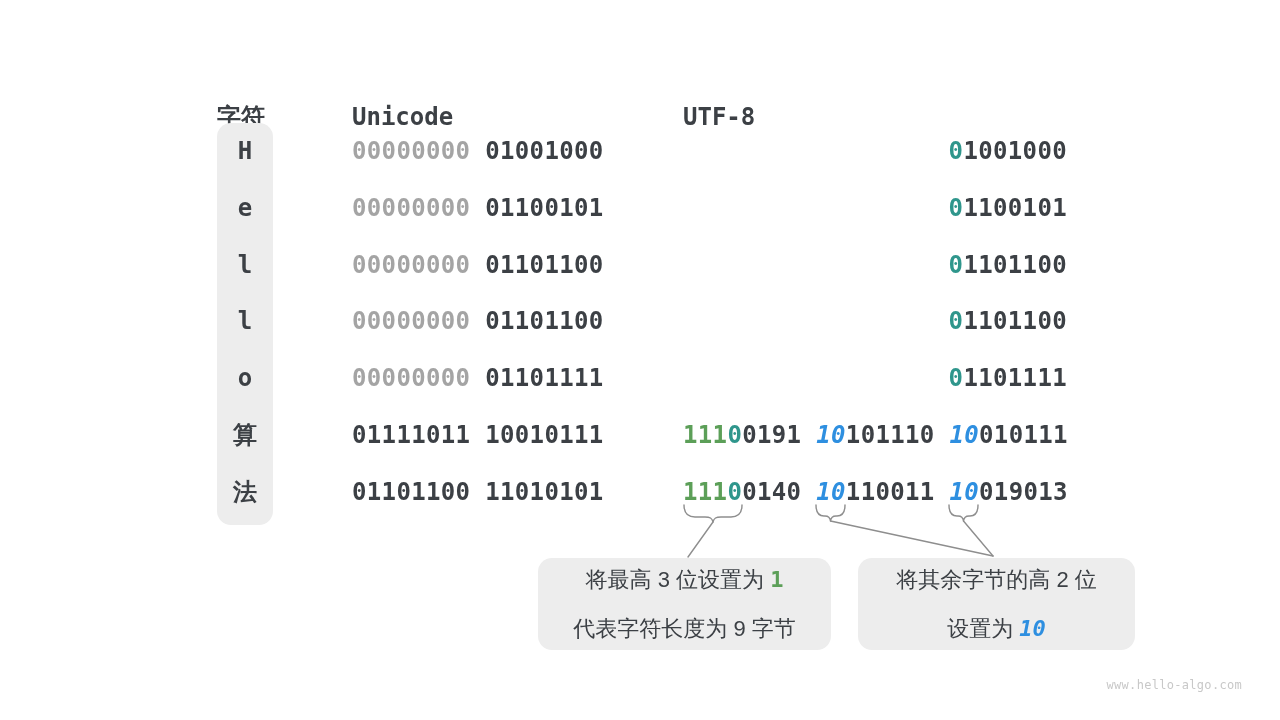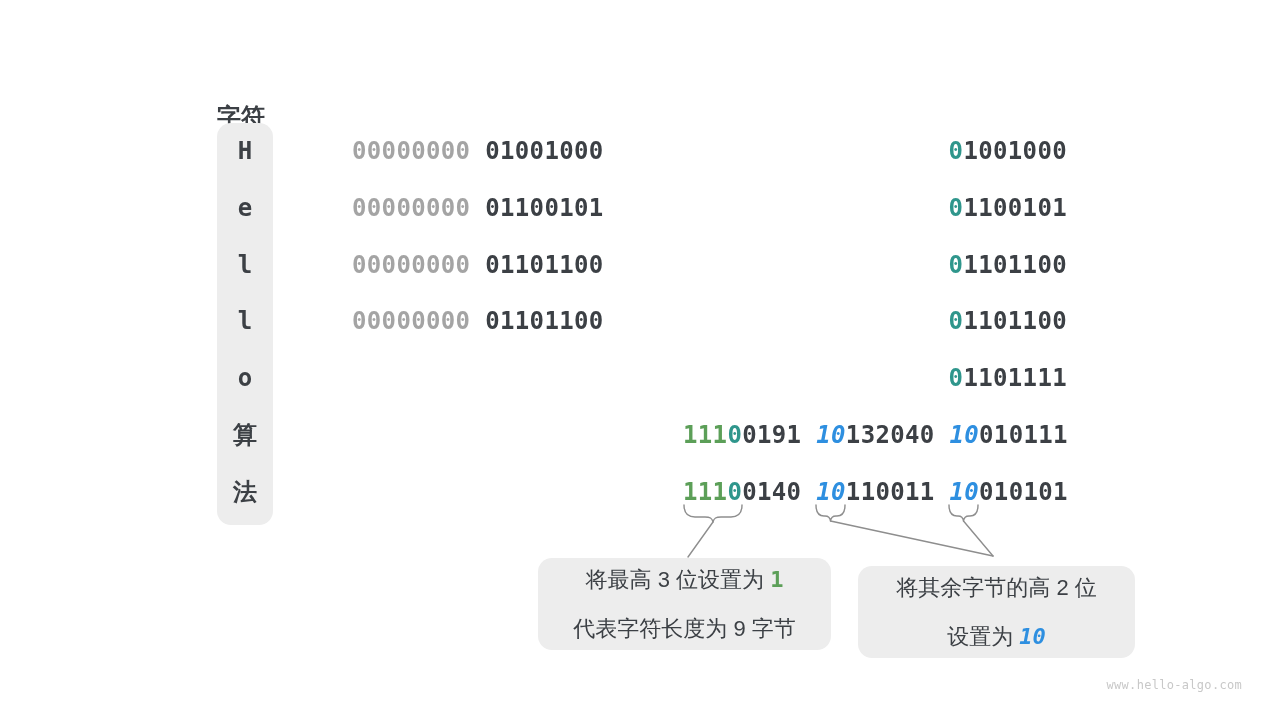--- a/index.html
+++ b/index.html
@@ -32,34 +32,36 @@
   .c-dark{color:var(--dark);} .c-gray{color:var(--gray);}
   .c-green{color:var(--green);margin-top:35px;} .c-teal{color:var(--teal);} .c-blue{color:var(--blue);font-style:italic;}
   .overlay{position:absolute; left:0; top:0; width:1280px; height:720px; pointer-events:none;}
   .note{
     position:absolute; background:var(--panel); border-radius:14px;
     display:flex; flex-direction:column; justify-content:center; align-items:center;
     row-gap:19px; font-family:"Liberation Sans",sans-serif; font-size:22px;
     color:var(--dark); text-align:center;
   }
   .note-1{left:538px; top:558px; width:293px; height:92px;}
-  .note-2{left:858px; top:558px; width:277px; height:92px;margin-top:8px;}
+  .note-2{left:858px; top:558px; width:277px; height:92px;}
   .note .ln{line-height:30px; white-space:pre;}
   .note .mono{font-family:"DejaVu Sans Mono","Liberation Mono",monospace; font-weight:bold;}
   .watermark{
     position:absolute; right:38px; top:678px; font-size:12px; letter-spacing:0.3px;
     color:var(--wm); font-family:"DejaVu Sans Mono","Liberation Mono",monospace;
   }
 </style>
 </head>
 <body>
 
 <div class="canvas">
 
   <div class="hdr hdr-char">字符</div>
+  <div class="hdr hdr-unicode">Unicode</div>
+  <div class="hdr hdr-utf8">UTF-8</div>
 
   <div class="char-col"></div>
 
   <div id="rows">
       <div class="row" style="top: 136px;">
         <div class="cell cell-char">H</div>
         <div class="cell cell-unicode"><span class="c-gray">00000000 </span><span class="c-dark">01001000</span></div>
         <div class="cell cell-utf8"><span class="c-teal">0</span><span class="c-dark">1001000</span></div>
       </div>
       <div class="row" style="top: 193px;">
@@ -72,29 +74,32 @@
         <div class="cell cell-unicode"><span class="c-gray">00000000 </span><span class="c-dark">01101100</span></div>
         <div class="cell cell-utf8"><span class="c-teal">0</span><span class="c-dark">1101100</span></div>
       </div>
       <div class="row" style="top: 306px;">
         <div class="cell cell-char">l</div>
         <div class="cell cell-unicode"><span class="c-gray">00000000 </span><span class="c-dark">01101100</span></div>
         <div class="cell cell-utf8"><span class="c-teal">0</span><span class="c-dark">1101100</span></div>
       </div>
       <div class="row" style="top: 363px;">
         <div class="cell cell-char">o</div>
+        <div class="cell cell-unicode"><span class="c-gray">00000000 </span><span class="c-dark">01101111</span></div>
         <div class="cell cell-utf8"><span class="c-teal">0</span><span class="c-dark">1101111</span></div>
       </div>
       <div class="row" style="top: 420px;">
         <div class="cell cell-char">算</div>
-        <div class="cell cell-utf8"><span class="c-green">111</span><span class="c-teal">0</span><span class="c-dark">0191 </span><span class="c-blue">10</span><span class="c-dark">132040 </span><span class="c-blue">10</span><span class="c-dark">010111</span></div>
+        <div class="cell cell-unicode"><span class="c-dark">01111011 10010111</span></div>
+        <div class="cell cell-utf8"><span class="c-green">111</span><span class="c-teal">0</span><span class="c-dark">0191 </span><span class="c-blue">10</span><span class="c-dark">101110 </span><span class="c-blue">10</span><span class="c-dark">010111</span></div>
       </div>
       <div class="row" style="top: 477px;">
         <div class="cell cell-char">法</div>
-        <div class="cell cell-utf8"><span class="c-green">111</span><span class="c-teal">0</span><span class="c-dark">0140 </span><span class="c-blue">10</span><span class="c-dark">110011 </span><span class="c-blue">10</span><span class="c-dark">010101</span></div>
+        <div class="cell cell-unicode"><span class="c-dark">01101100 11010101</span></div>
+        <div class="cell cell-utf8"><span class="c-green">111</span><span class="c-teal">0</span><span class="c-dark">0140 </span><span class="c-blue">10</span><span class="c-dark">110011 </span><span class="c-blue">10</span><span class="c-dark">019013</span></div>
       </div>
     </div>
 
   <svg class="overlay" viewBox="0 0 1280 720">
     <g fill="none" stroke="#8e8e8e" stroke-width="1.4" stroke-linecap="round" stroke-linejoin="round">
       <path d="M 684 505 C 684 513 687 517 695 517 L 705 517 C 710 517 712 518 713 522 C 714 518 716 517 721 517 L 731 517 C 739 517 742 513 742 505"></path>
       <path d="M 713 522 L 688 557"></path>
       <path d="M 816 505 C 816 512 818 516 824 516 L 825 516 C 828 516 830 517 830.5 521 C 831 517 833 516 836 516 L 837 516 C 843 516 845 512 845 505"></path>
       <path d="M 830.5 521 L 993 556"></path>
       <path d="M 949 505 C 949 512 951 516 957 516 L 958 516 C 961 516 963 517 963.5 521 C 964 517 966 516 969 516 L 970 516 C 976 516 978 512 978 505"></path>

